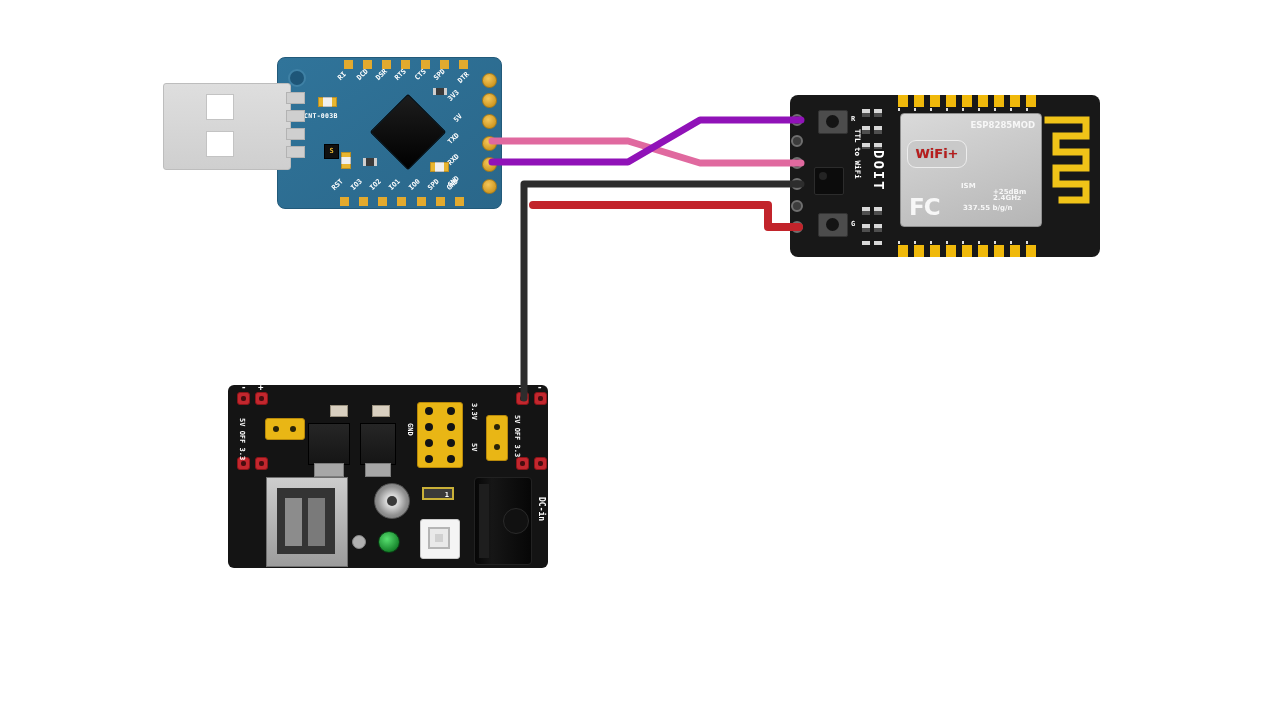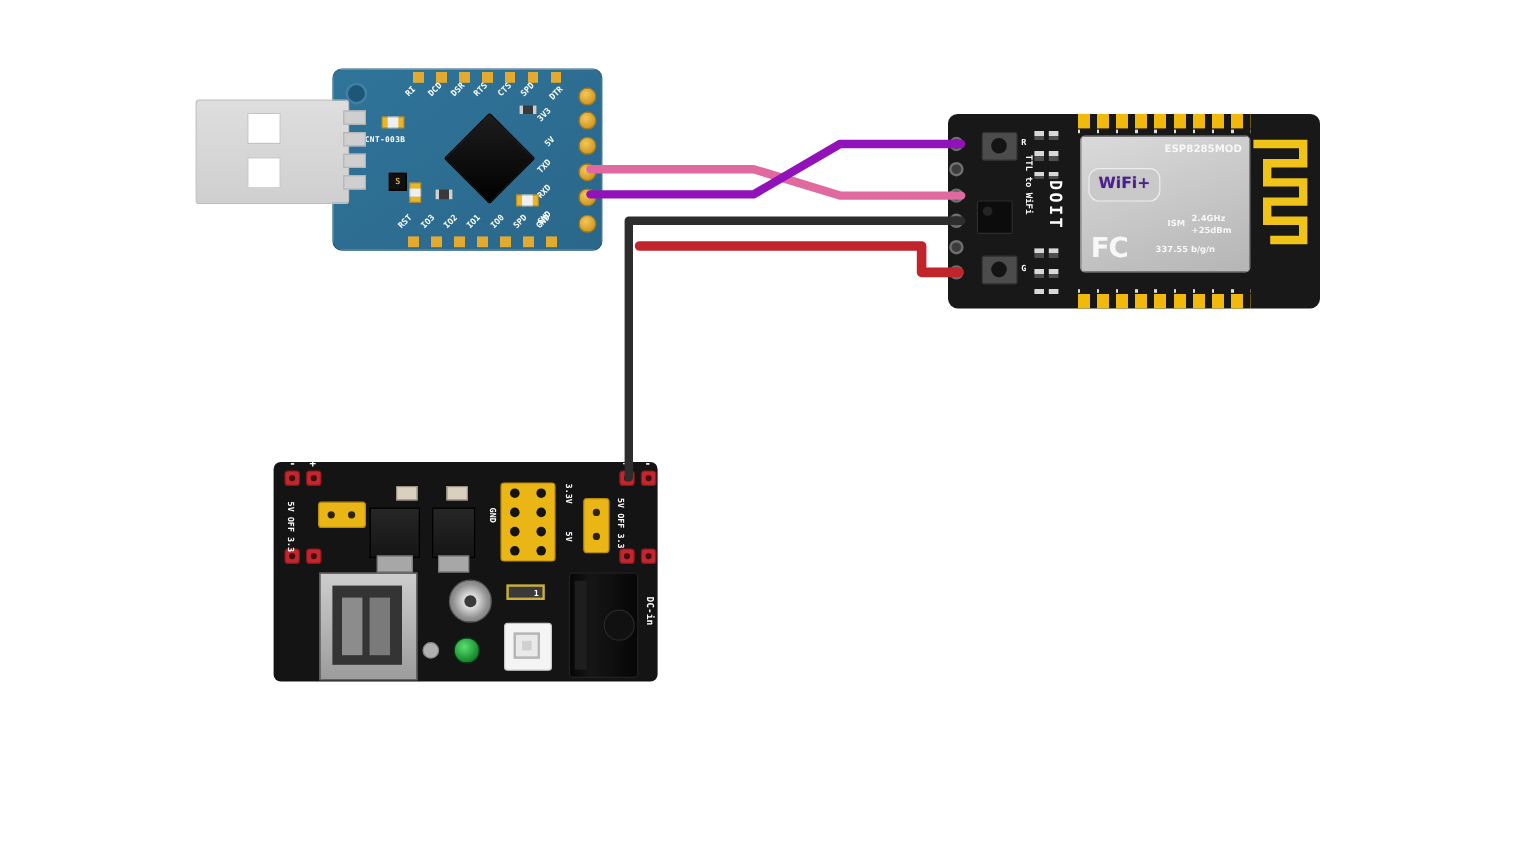--- a/index.html
+++ b/index.html
@@ -29,21 +29,21 @@
   .castellation{position:absolute;height:12px;width:144px;left:108px;
                 background:repeating-linear-gradient(90deg,#f0b90b 0 10px,transparent 10px 16px);}
   .ticks{position:absolute;height:3px;width:144px;left:108px;background:repeating-linear-gradient(90deg,#dddddd 0 2px,transparent 2px 16px);}
   .pinhole{position:absolute;left:1px;width:12px;height:12px;border-radius:50%;background:#3c3c3c;border:2px solid #6f6f6f;box-sizing:border-box;}
   .tact-btn{position:absolute;left:28px;width:28px;height:22px;background:#4c4c4c;border-radius:2px;border:1px solid #333;}
   .tact-btn:after{content:"";position:absolute;left:7px;top:4px;width:13px;height:13px;border-radius:50%;background:#141414;}
   .smdcol{position:absolute;width:8px;background:repeating-linear-gradient(180deg,#d8d8d8 0 4px,#4f4f4f 4px 8px,transparent 8px 17px);}
   .shield{position:absolute;left:110px;top:18px;width:140px;height:112px;background:linear-gradient(160deg,#dadada,#b5b5b5);
           border:1px solid #8f8f8f;border-radius:4px;}
   .wifi-badge{position:absolute;left:6px;top:26px;width:58px;height:26px;background:#c9c9c9;border:1px solid #ededed;
-              border-radius:9px;color:#4c1d95;font:bold 13px "DejaVu Sans",sans-serif;text-align:center;line-height:26px;
+              border-radius:9px;color:#b91c1c;font:bold 13px "DejaVu Sans",sans-serif;text-align:center;line-height:26px;
               text-shadow:0 0 1px rgba(90,90,90,.6);}
   .shield-small{position:absolute;color:#f7f7f7;font:bold 7px "DejaVu Sans",sans-serif;white-space:nowrap;}
   
   .board-pwr{left:228px;top:385px;width:320px;height:183px;background:#141414;border-radius:6px;z-index:2;}
   .pin-red{position:absolute;width:13px;height:13px;background:#c3272e;border-radius:3px;border:1px solid #8d1418;box-sizing:border-box;}
   .pin-red:after{content:"";position:absolute;left:3px;top:3px;width:5px;height:5px;background:#460d0f;border-radius:2px;}
   .jumper{position:absolute;background:#e9b615;border:1px solid #b8890a;border-radius:3px;}
   .jdot{position:absolute;width:6px;height:6px;border-radius:50%;background:#2a2408;}
   .pwr-lbl{position:absolute;color:#fff;font:bold 9px "DejaVu Sans Mono",monospace;}
   .reg{position:absolute;background:linear-gradient(180deg,#262626,#151515);border:1px solid #000;}
@@ -145,22 +145,22 @@
       <div class="abs" style="left:4px;top:4px;width:8px;height:8px;border-radius:50%;background:#242424;"></div>
     </div>
 
     <span class="lbl vert" style="left:72px;top:34px;font-size:7.5px;">TTL to WiFi</span>
     <span class="lbl vert" style="left:97px;top:55px;font:bold 14px 'DejaVu Sans Mono',monospace;letter-spacing:2px;">DOIT</span>
 
     <div class="shield">
       <span class="shield-small" style="right:6px;top:6px;font-size:8.5px;">ESP8285MOD</span>
       <div class="wifi-badge">WiFi+</div>
       <span class="shield-small" style="left:8px;bottom:6px;font:bold 23px 'DejaVu Sans',sans-serif;letter-spacing:-1px;">FC</span>
-      <span class="shield-small" style="left:72px;top:68px;">ISM</span>
-      <span class="shield-small" style="left:92px;top:64px;text-align:right;">2.4GHz</span>
+      <span class="shield-small" style="left:60px;top:68px;">ISM</span>
+      <span class="shield-small" style="left:92px;top:80px;text-align:right;">2.4GHz</span>
       <span class="shield-small" style="left:92px;top:74px;">+25dBm</span>
       <span class="shield-small" style="left:62px;top:90px;">337.55 b/g/n</span>
     </div>
 
     <svg class="abs" style="left:252px;top:20px;" width="54" height="92" viewBox="0 0 54 92">
       <path d="M6 5 H44 V21 H14 V37 H44 V53 H14 V69 H44 V85 H20" fill="none" stroke="#f0c318" stroke-width="7" stroke-linecap="square"></path>
     </svg>
   </div>
 
   <div class="abs board-pwr">

